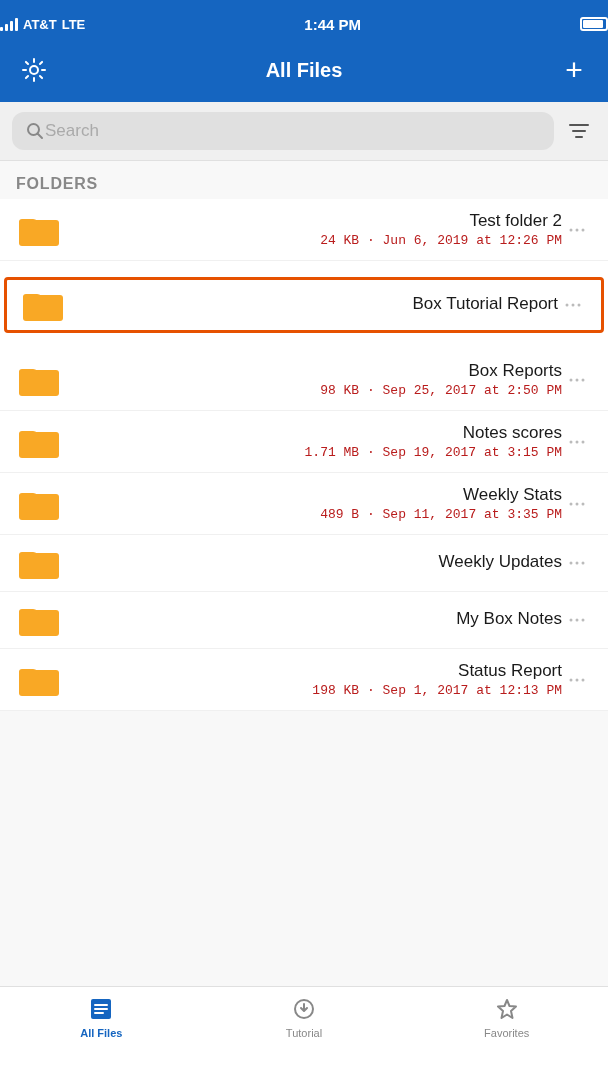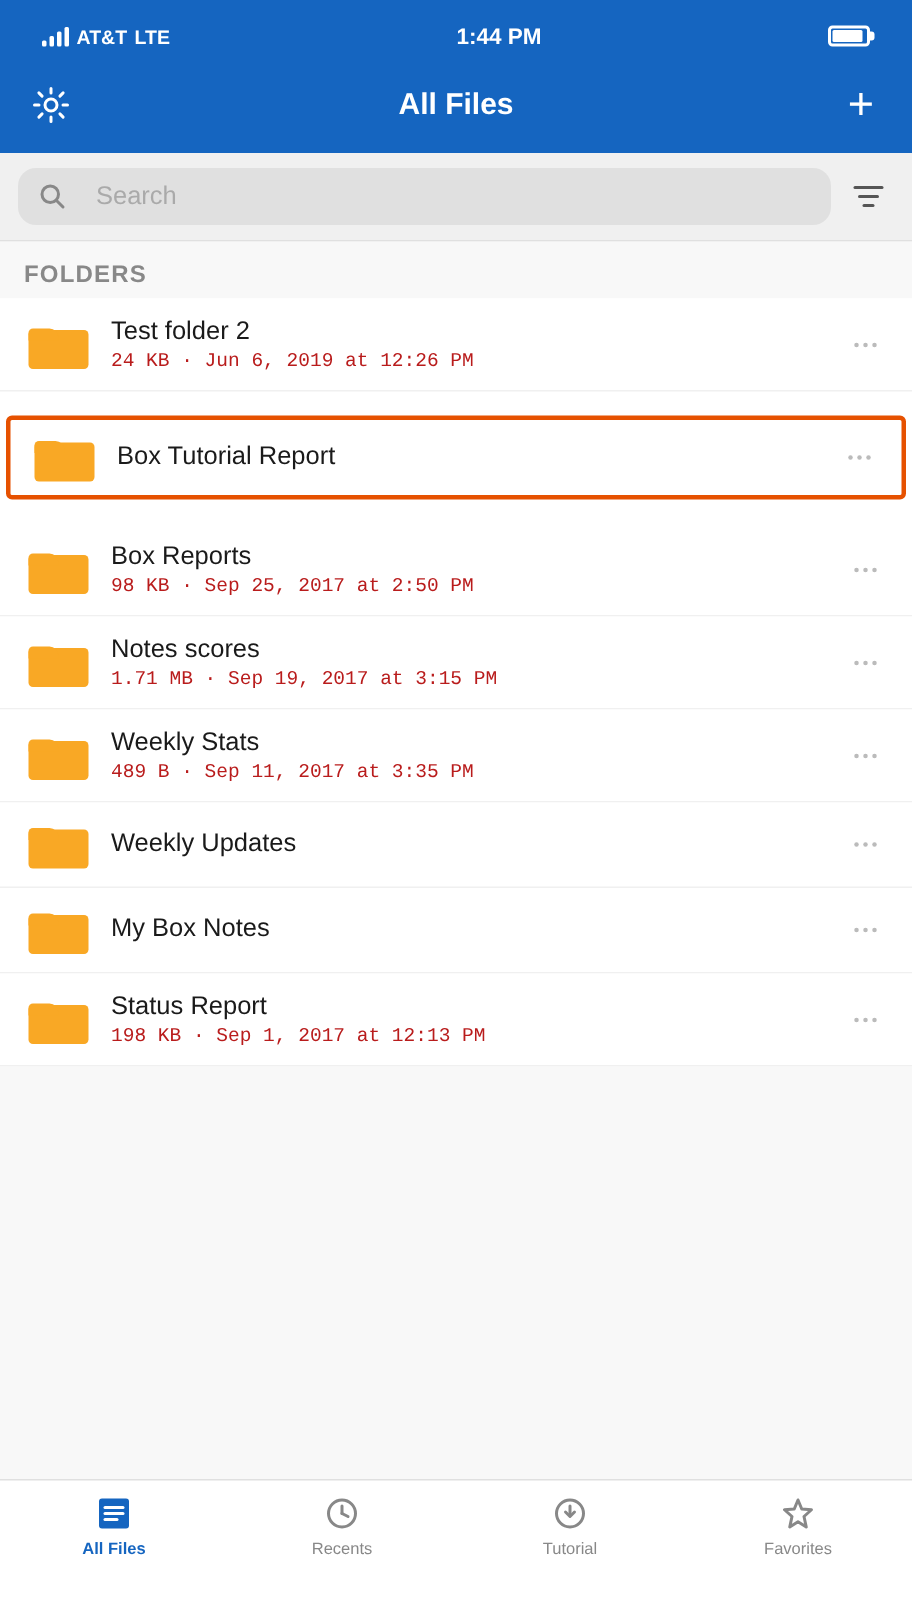--- a/index.html
+++ b/index.html
@@ -13,21 +13,21 @@
       position: relative;
     }
 
     
     .status-bar {
       background: #1565C0;
       color: white;
       display: flex;
       justify-content: space-between;
       align-items: center;
-      padding: 10px 28px 6px;
+      padding: 10px 0 6px;
       height: 44px;
     }
     .status-left {
       display: flex;
       align-items: center;
       gap: 5px;
       font-size: 13px;
       font-weight: 600;
     }
     .signal-bars {
@@ -120,21 +120,21 @@
       gap: 8px;
       border-bottom: 1px solid #e0e0e0;
     }
     .search-bar {
       flex: 1;
       background: #e0e0e0;
       border-radius: 12px;
       padding: 9px 14px;
       display: flex;
       align-items: center;
-      gap: 20px;
+      gap: 1px;
     }
     .search-input-display {
       font-size: 17px;
       color: #aaa;
     }
     .filter-icon {
       width: 34px;
       height: 34px;
       display: flex;
       align-items: center;
@@ -271,20 +271,21 @@
     }
 
     
     .main-content {
       height: calc(1068px - 44px - 58px - 82px);
       overflow-y: auto;
       background: #f8f8f8;
     }
     .folder-list-wrap {
       background: #fff;
+      text-align: right;
     }
   </style>
 </head>
 <body>
 
 <div class="status-bar">
   <div class="status-left">
     <div class="signal-bars">
       <div class="signal-bar" style="height:4px"></div>
       <div class="signal-bar" style="height:7px"></div>
@@ -473,30 +474,20 @@
         <rect x="6" y="12" width="14" height="2" rx="1" fill="white"></rect>
         <rect x="6" y="16" width="10" height="2" rx="1" fill="white"></rect>
       </svg>
     </div>
     <span class="tab-label" style="color:#1565C0; font-weight:600;">All Files</span>
   </div>
   <div class="tab-item">
     <div class="tab-icon">
       <svg width="26" height="26" viewBox="0 0 26 26">
         <circle cx="13" cy="13" r="9" stroke="#888" stroke-width="2" fill="none"></circle>
-        <line x1="13" y1="8" x2="13" y2="13" stroke="#888" stroke-width="2" stroke-linecap="round"></line>
-        <line x1="13" y1="13" x2="17" y2="15" stroke="#888" stroke-width="2" stroke-linecap="round"></line>
-      </svg>
-    </div>
-    <span class="tab-label">Recents</span>
-  </div>
-  <div class="tab-item">
-    <div class="tab-icon">
-      <svg width="26" height="26" viewBox="0 0 26 26">
-        <circle cx="13" cy="13" r="9" stroke="#888" stroke-width="2" fill="none"></circle>
         <line x1="13" y1="8" x2="13" y2="14" stroke="#888" stroke-width="2" stroke-linecap="round"></line>
         <polyline points="10,12 13,15 16,12" stroke="#888" stroke-width="2" stroke-linecap="round" stroke-linejoin="round" fill="none"></polyline>
       </svg>
     </div>
     <span class="tab-label">Tutorial</span>
   </div>
   <div class="tab-item">
     <div class="tab-icon">
       <svg width="26" height="26" viewBox="0 0 26 26">
         <polygon points="13,4 15.5,10 22,10.5 17,15 18.5,22 13,18.5 7.5,22 9,15 4,10.5 10.5,10" stroke="#888" stroke-width="2" fill="none" stroke-linejoin="round"></polygon>

